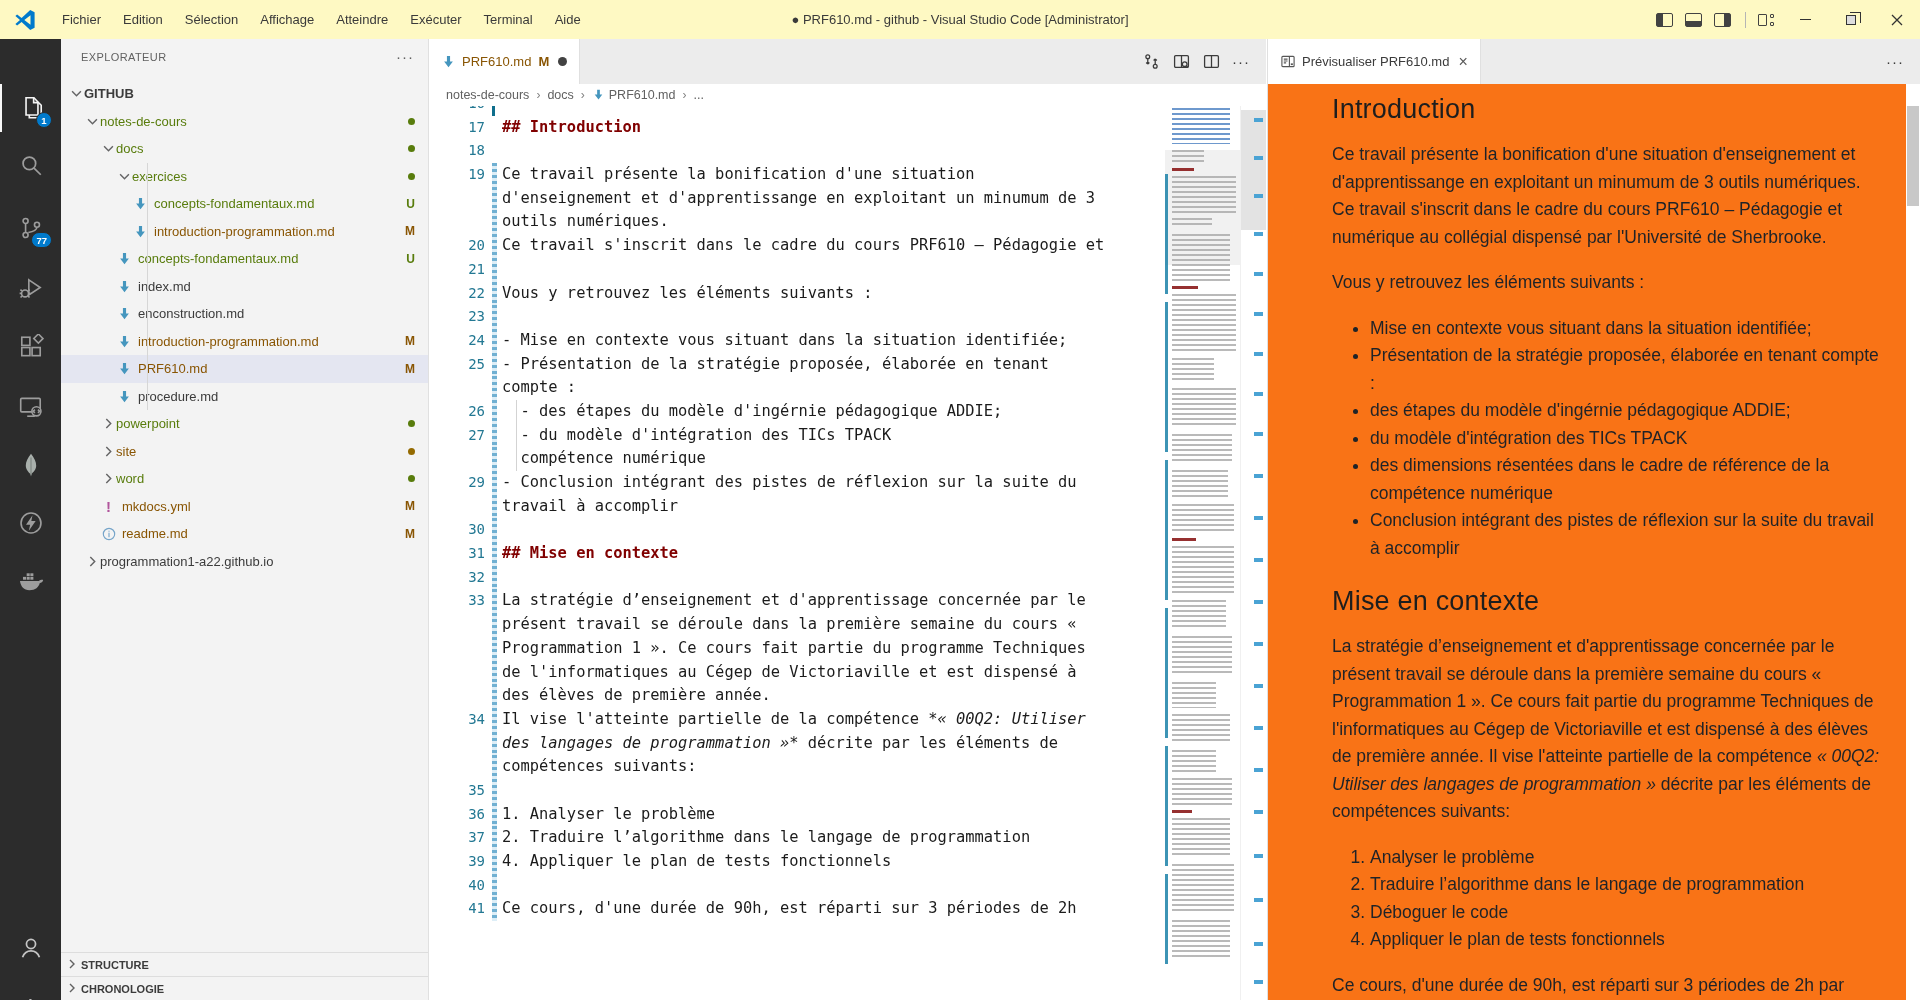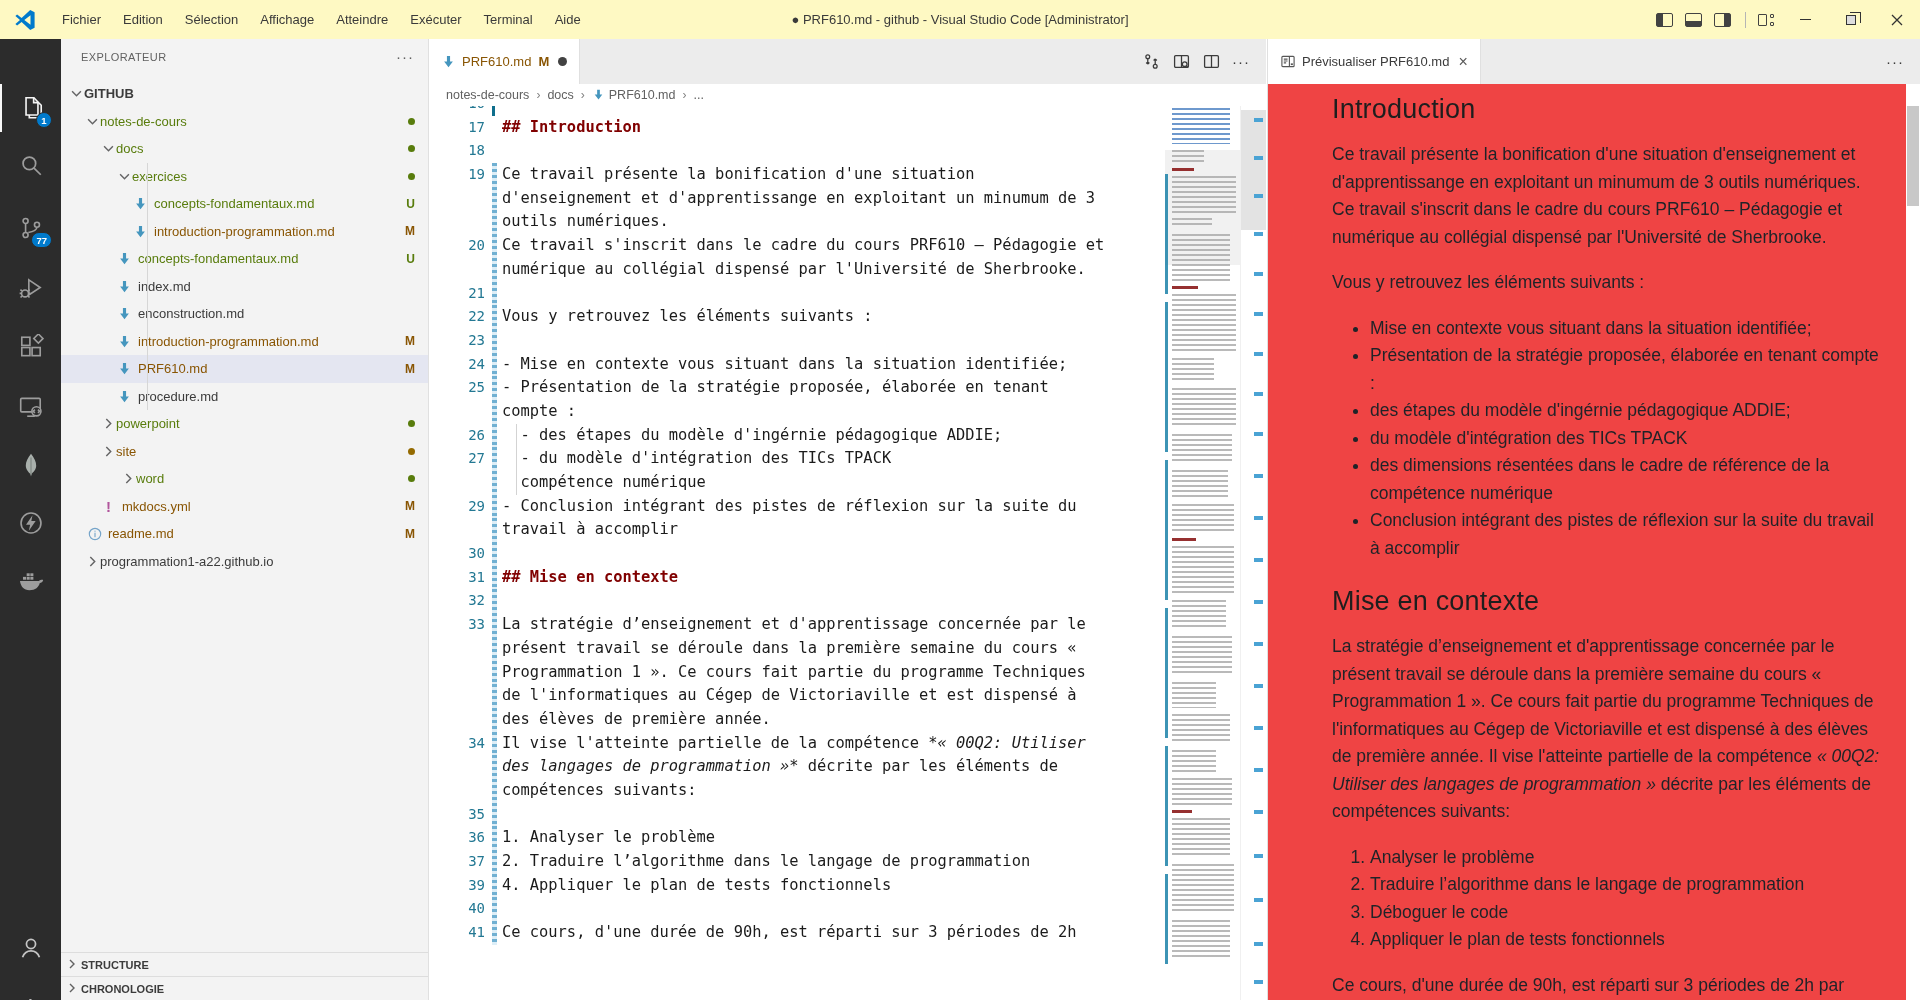--- a/index.html
+++ b/index.html
@@ -97,21 +97,21 @@
   .mm-block { position:absolute; background-image:repeating-linear-gradient(180deg,#a8a8a8 0 2px,transparent 2px 5px); opacity:.8; }
   .mm-head { position:absolute; height:3px; background:#8b1a1a; opacity:.9; }
   .mm-change { position:absolute; left:0; width:3px; background:#1b81a8; opacity:.85; }
   #mm-slider { position:absolute; left:0; right:0; top:44px; height:115px; background:rgba(0,0,0,.055); }
   #eruler { position:absolute; top:67px; right:0; width:26px; bottom:0; background:#fff; border-left:1px solid #f0f0f0; }
   #eruler .thumb { position:absolute; left:0; right:0; top:4px; height:120px; background:rgba(100,100,100,.18); }
   .ruler-mark { position:absolute; right:3px; width:9px; height:4px; background:#4aa3d4; }
 
   
   #preview-group { position:absolute; left:1267px; top:39px; width:653px; height:961px;
-    background:#ef4444; border-left:1px solid #e0e0e0; }
+    background:#f97316; border-left:1px solid #e0e0e0; }
   #preview-content { position:absolute; left:0; top:45px; right:14px; bottom:0; overflow:hidden;
     padding:10px 26px 0 64px; color:#1f2328; }
   #preview-content h2 { font-size:27px; font-weight:500; color:#1e1e1e; margin:24px 0 10px 0; letter-spacing:.2px; }
   #preview-content h2:first-child { margin-top:0; }
   #preview-content p { font-size:17.5px; line-height:27.5px; margin:16px 0 18px 0; }
   #preview-content ul, #preview-content ol { font-size:17.5px; line-height:27.5px; margin:0 0 18px 0; padding-left:38px; }
   #preview-content .pi { font-style:italic; }
   #pv-scrollbar { position:absolute; right:0; top:45px; width:14px; bottom:0; background:#fff; }
   #pv-scrollbar .thumb { position:absolute; left:1px; right:1px; top:22px; height:100px; background:#c8c8c8; }
 </style>
@@ -378,41 +378,41 @@
         <span class="chev">
           <svg width="11" height="11" viewBox="0 0 10 10">
             <path d="M3 1l4 4-4 4" fill="none" stroke="#646465" stroke-width="1.3"></path>
           </svg>
         </span>
         <span class="lbl c-orange">site</span>
         <span class="tail">
           <span class="gdot" style="background:#946a00"></span>
         </span>
       </div>
-      <div class="trow" style="padding-left: 59px;">
+      <div class="trow" style="padding-left: 39px;">
         <span class="chev">
           <svg width="11" height="11" viewBox="0 0 10 10">
             <path d="M3 1l4 4-4 4" fill="none" stroke="#646465" stroke-width="1.3"></path>
           </svg>
         </span>
         <span class="lbl c-green">word</span>
         <span class="tail">
           <span class="gdot" style="background:#587c0c"></span>
         </span>
       </div>
       <div class="trow" style="padding-left: 39px;">
         <span class="ficon">
           <span style="color:#b1559c;font-weight:bold;font-size:15px;">!</span>
         </span>
         <span class="lbl c-orange">mkdocs.yml</span>
         <span class="tail">
           <span class="gbadge c-orange">M</span>
         </span>
       </div>
-      <div class="trow" style="padding-left: 25px; align-items: center;">
+      <div class="trow" style="padding-left: 39px; align-items: center;">
         <span class="ficon">
           <svg width="14" height="14" viewBox="0 0 16 16" fill="none" stroke="#75a4c9" stroke-width="1.3">
             <circle cx="8" cy="8" r="6.5"></circle>
             <path d="M8 7v4M8 4.6v.2" stroke-linecap="round"></path>
           </svg>
         </span>
         <span class="lbl c-orange">readme.md</span>
         <span class="tail">
           <span class="gbadge c-orange">M</span>
         </span>
@@ -492,21 +492,20 @@
     </div>
   <div id="editor-content">
     <div id="rows">
         <div class="erow"><span class="ln">16</span><span class="gmark cur"></span><span class="txt"></span></div>
         <div class="erow"><span class="ln">17</span><span class="txt"><span class="h">## Introduction</span></span></div>
         <div class="erow"><span class="ln">18</span><span class="txt"></span></div>
         <div class="erow"><span class="ln">19</span><span class="gmark w"></span><span class="txt"><span class="p">Ce travail présente la bonification d'une situation</span></span></div>
         <div class="erow"><span class="ln"></span><span class="gmark w"></span><span class="txt"><span class="p">d'enseignement et d'apprentissange en exploitant un minumum de 3</span></span></div>
         <div class="erow"><span class="ln"></span><span class="gmark w"></span><span class="txt"><span class="p">outils numériques.</span></span></div>
         <div class="erow"><span class="ln">20</span><span class="gmark w"></span><span class="txt"><span class="p">Ce travail s'inscrit dans le cadre du cours PRF610 – Pédagogie et</span></span></div>
-        <div class="erow"><span class="ln"></span><span class="gmark w"></span><span class="txt"><span class="p">numérique au collégial dispensé par l'Université de Sherbrooke.</span></span></div>
         <div class="erow"><span class="ln">21</span><span class="gmark w"></span><span class="txt"></span></div>
         <div class="erow"><span class="ln">22</span><span class="gmark w"></span><span class="txt"><span class="p">Vous y retrouvez les éléments suivants :</span></span></div>
         <div class="erow"><span class="ln">23</span><span class="gmark w"></span><span class="txt"></span></div>
         <div class="erow"><span class="ln">24</span><span class="gmark w"></span><span class="txt"><span class="p">- Mise en contexte vous situant dans la situation identifiée;</span></span></div>
         <div class="erow"><span class="ln">25</span><span class="gmark w"></span><span class="txt"><span class="p">- Présentation de la stratégie proposée, élaborée en tenant</span></span></div>
         <div class="erow"><span class="ln"></span><span class="gmark w"></span><span class="txt"><span class="p">compte :</span></span></div>
         <div class="erow"><span class="ln">26</span><span class="gmark w"></span><span class="eguide"></span><span class="txt"><span class="p">  - des étapes du modèle d'ingérnie pédagogique ADDIE;</span></span></div>
         <div class="erow"><span class="ln">27</span><span class="gmark w"></span><span class="eguide"></span><span class="txt"><span class="p">  - du modèle d'intégration des TICs TPACK</span></span></div>
         <div class="erow"><span class="ln"></span><span class="gmark w"></span><span class="eguide"></span><span class="txt"><span class="p">  compétence numérique</span></span></div>
         <div class="erow"><span class="ln">29</span><span class="gmark w"></span><span class="txt"><span class="p">- Conclusion intégrant des pistes de réflexion sur la suite du</span></span></div>

